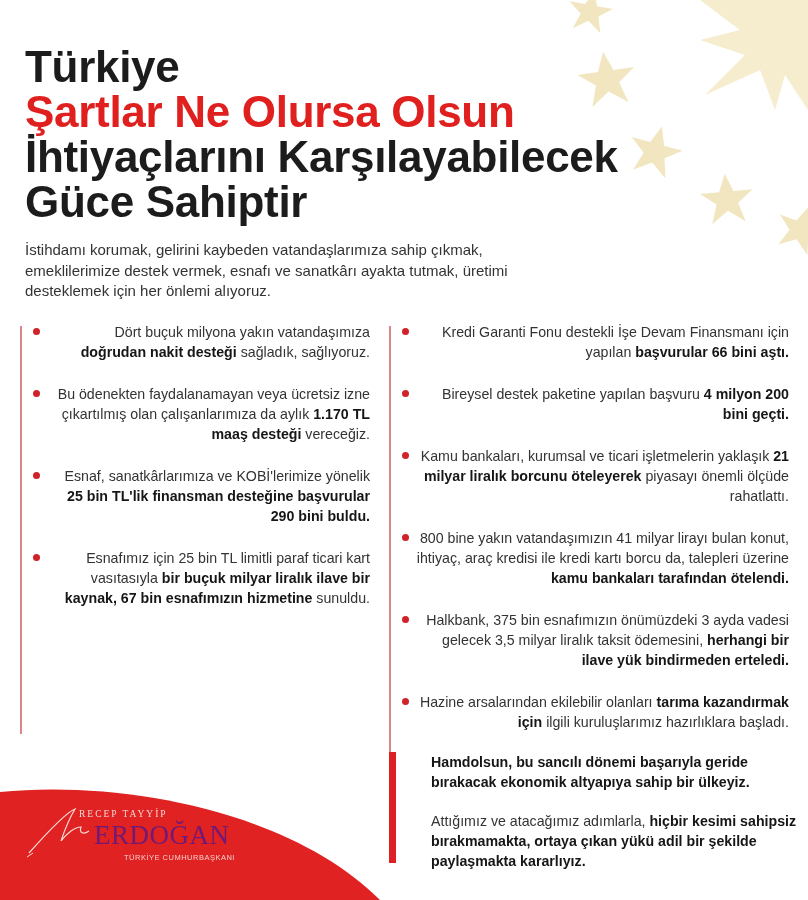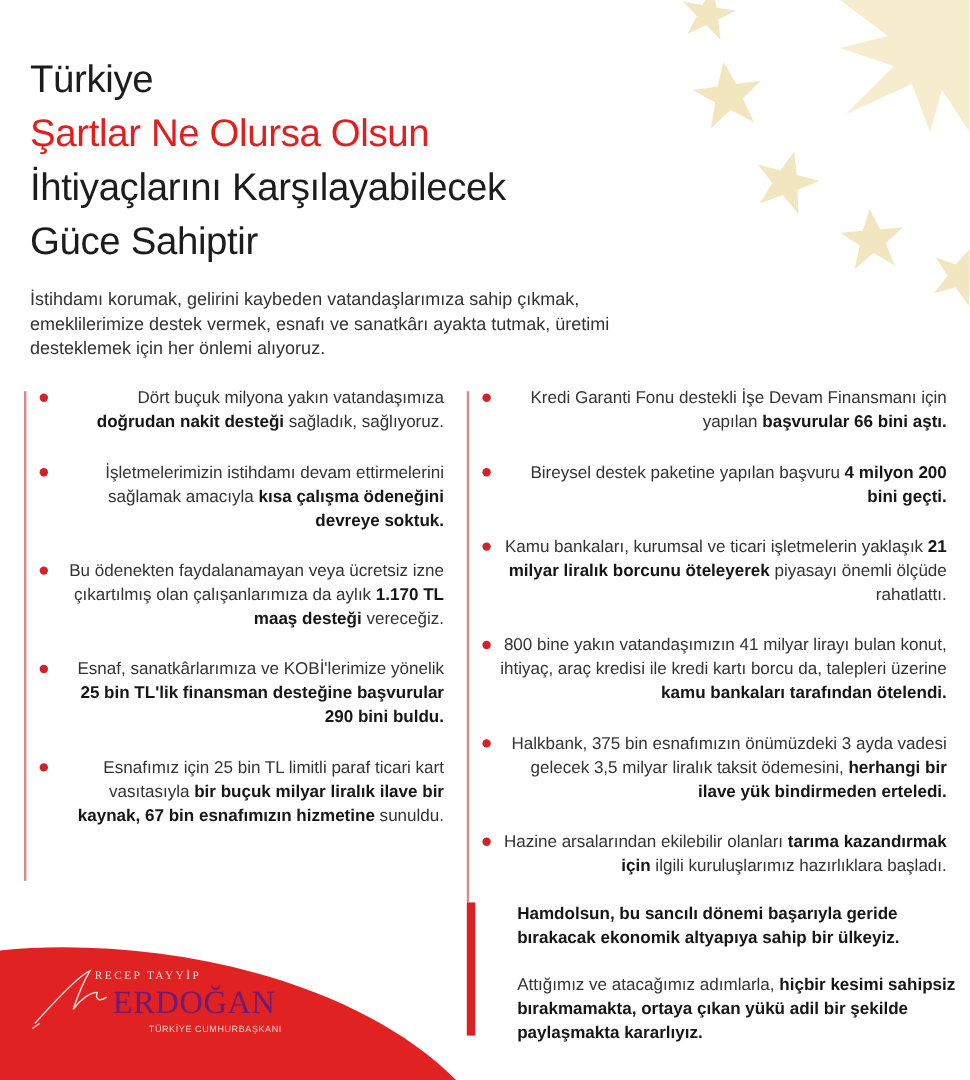--- a/index.html
+++ b/index.html
@@ -1,19 +1,19 @@
 <!DOCTYPE html>
 <html><head>
 <meta charset="utf-8">
 <style>
   html, body { margin:0; padding:0; }
   body { width:808px; height:900px; position:relative; overflow:hidden; background:#ffffff;
          font-family:"Liberation Sans", "DejaVu Sans", sans-serif; color:#1c1c1c; }
   .stars { position:absolute; left:0; top:0; width:808px; height:260px; pointer-events:none; }
-  .title { position:absolute; left:25px; top:44px; font-weight:normal; font-size:32px; line-height:45px; letter-spacing:-0.3px; color:#1c1c1c; }
+  .title { position:absolute; left:25px; top:44px; font-weight:bold; font-size:44px; line-height:45px; letter-spacing:-0.3px; color:#1c1c1c; }
   .title .line { display:block; white-space:nowrap; }
   .title .red { color:#e0201f; }
   .intro { position:absolute; left:25px; top:240px; width:520px; font-size:15px; line-height:20.5px; color:#333; }
   .col { position:absolute; top:322px;text-align:right; }
   .col.left { left:20px; width:350px; }
   .col.right { left:389px; width:400px; }
   .rule { position:absolute; left:0; top:4px; width:2px; background:#d9878a; }
   .col.left .rule { height:408px; }
   .col.right .rule { height:426px; }
   .item { position:relative; padding-left:27px; font-size:14.2px; line-height:20px; color:#333; margin-bottom:22px; }
@@ -51,21 +51,20 @@
   <span class="line red">Şartlar Ne Olursa Olsun</span>
   <span class="line">İhtiyaçlarını Karşılayabilecek</span>
   <span class="line">Güce Sahiptir</span>
 </div>
 
 <div class="intro">İstihdamı korumak, gelirini kaybeden vatandaşlarımıza sahip çıkmak, emeklilerimize destek vermek, esnafı ve sanatkârı ayakta tutmak, üretimi desteklemek için her önlemi alıyoruz.</div>
 
 <div class="col left">
   <div class="rule"></div>
   <div class="item"><span class="dot"></span><span>Dört buçuk milyona yakın vatandaşımıza </span><b>doğrudan nakit desteği</b><span> sağladık, sağlıyoruz.</span></div>
-  <div class="item"><span class="dot"></span><span>İşletmelerimizin istihdamı devam ettirmelerini sağlamak amacıyla </span><b>kısa çalışma ödeneğini devreye soktuk.</b><span></span></div>
   <div class="item"><span class="dot"></span><span>Bu ödenekten faydalanamayan veya ücretsiz izne çıkartılmış olan çalışanlarımıza da aylık </span><b>1.170 TL maaş desteği</b><span> vereceğiz.</span></div>
   <div class="item"><span class="dot"></span><span>Esnaf, sanatkârlarımıza ve KOBİ'lerimize yönelik </span><b>25 bin TL'lik finansman desteğine başvurular 290 bini buldu.</b><span></span></div>
   <div class="item"><span class="dot"></span><span>Esnafımız için 25 bin TL limitli paraf ticari kart vasıtasıyla </span><b>bir buçuk milyar liralık ilave bir kaynak, 67 bin esnafımızın hizmetine</b><span> sunuldu.</span></div>
 </div>
 
 <div class="col right">
   <div class="rule"></div>
   <div class="item"><span class="dot"></span><span>Kredi Garanti Fonu destekli İşe Devam Finansmanı için yapılan </span><b>başvurular 66 bini aştı.</b><span></span></div>
   <div class="item"><span class="dot"></span><span>Bireysel destek paketine yapılan başvuru </span><b>4 milyon 200 bini geçti.</b><span></span></div>
   <div class="item"><span class="dot"></span><span>Kamu bankaları, kurumsal ve ticari işletmelerin yaklaşık </span><b>21 milyar liralık borcunu öteleyerek</b><span> piyasayı önemli ölçüde rahatlattı.</span></div>

